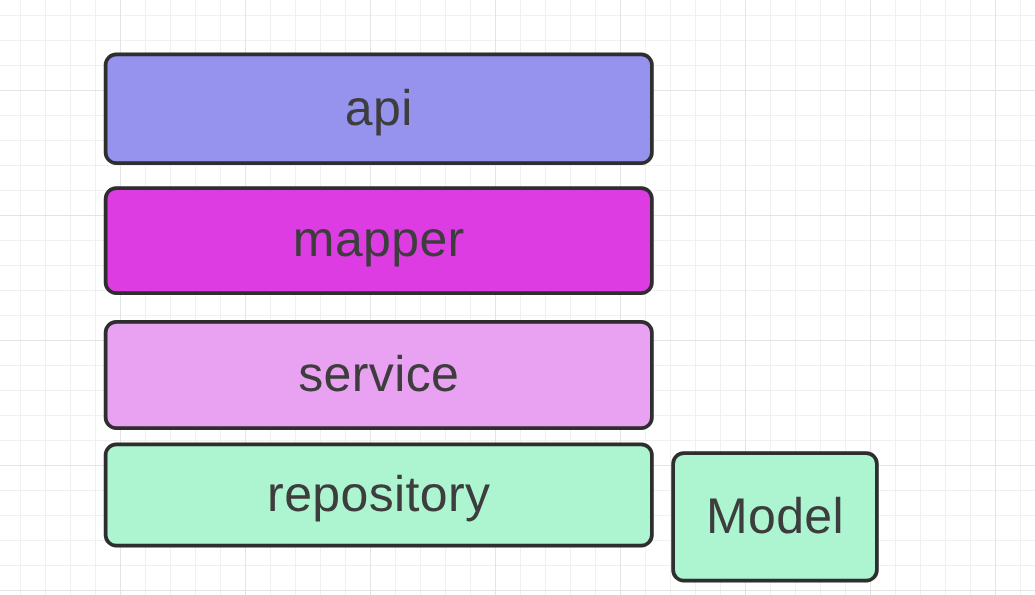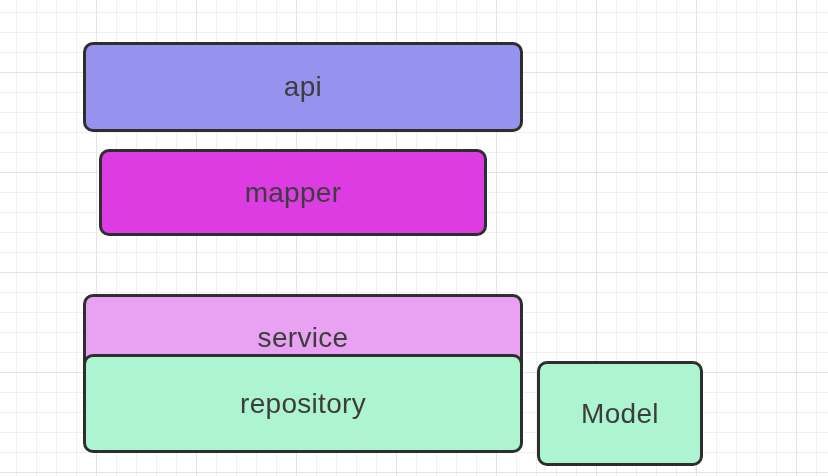--- a/index.html
+++ b/index.html
@@ -23,51 +23,51 @@
     font-family: "Liberation Sans", sans-serif;
   }
   .node {
     position: absolute;
     box-sizing: border-box;
     border: 3px solid #2e2e2e;
     border-radius: 10px;
     display: flex;
     align-items: center;
     justify-content: center;
-    font-size: 28px;
+    font-size: 40px;
     font-weight: 400;
     color: #3d3d3d;
     letter-spacing: 0.3px;
   }
   .node-api        { left: 83px;  top: 42px;  width: 440px; height: 90px; }
   .node-dto        { left: 537px; top: 43px;  width: 167px; height: 87px; }
-  .node-mapper     { left: 83px;  top: 149px; width: 388px; height: 87px; margin-left: 16px; }
+  .node-mapper     { left: 83px;  top: 149px; width: 440px; height: 87px; }
   .node-service    { left: 83px;  top: 256px; width: 440px; height: 88px; }
-  .node-repository { left: 83px;  top: 354px; width: 440px; height: 99px; }
+  .node-repository { left: 83px;  top: 354px; width: 440px; height: 84px; }
   .node-model      { left: 537px; top: 361px; width: 166px; height: 105px; }
   .node-label {
     pointer-events: none;
     white-space: nowrap;
   }
 </style>
 </head>
 <body>
 
 <div class="canvas">
 
   <div class="node node-api" style="background-color: rgb(150, 147, 238); border-color: rgb(46, 46, 46); color: rgb(61, 61, 61);">
     <span class="node-label">api</span>
   </div>
 
 
   <div class="node node-mapper" style="background-color: rgb(220, 60, 226); border-color: rgb(46, 46, 46); color: rgb(61, 61, 61);">
     <span class="node-label">mapper</span>
   </div>
 
-  <div class="node node-service" style="background-color: rgb(233, 161, 242); border-color: rgb(46, 46, 46); color: rgb(61, 61, 61); margin-top: 38px;">
+  <div class="node node-service" style="background-color: rgb(233, 161, 242); border-color: rgb(46, 46, 46); color: rgb(61, 61, 61);">
     <span class="node-label">service</span>
   </div>
 
   <div class="node node-repository" style="background-color: rgb(173, 245, 208); border-color: rgb(46, 46, 46); color: rgb(61, 61, 61);">
     <span class="node-label">repository</span>
   </div>
 
   <div class="node node-model" style="background-color: rgb(173, 245, 208); border-color: rgb(46, 46, 46); color: rgb(61, 61, 61);">
     <span class="node-label">Model</span>
   </div>

